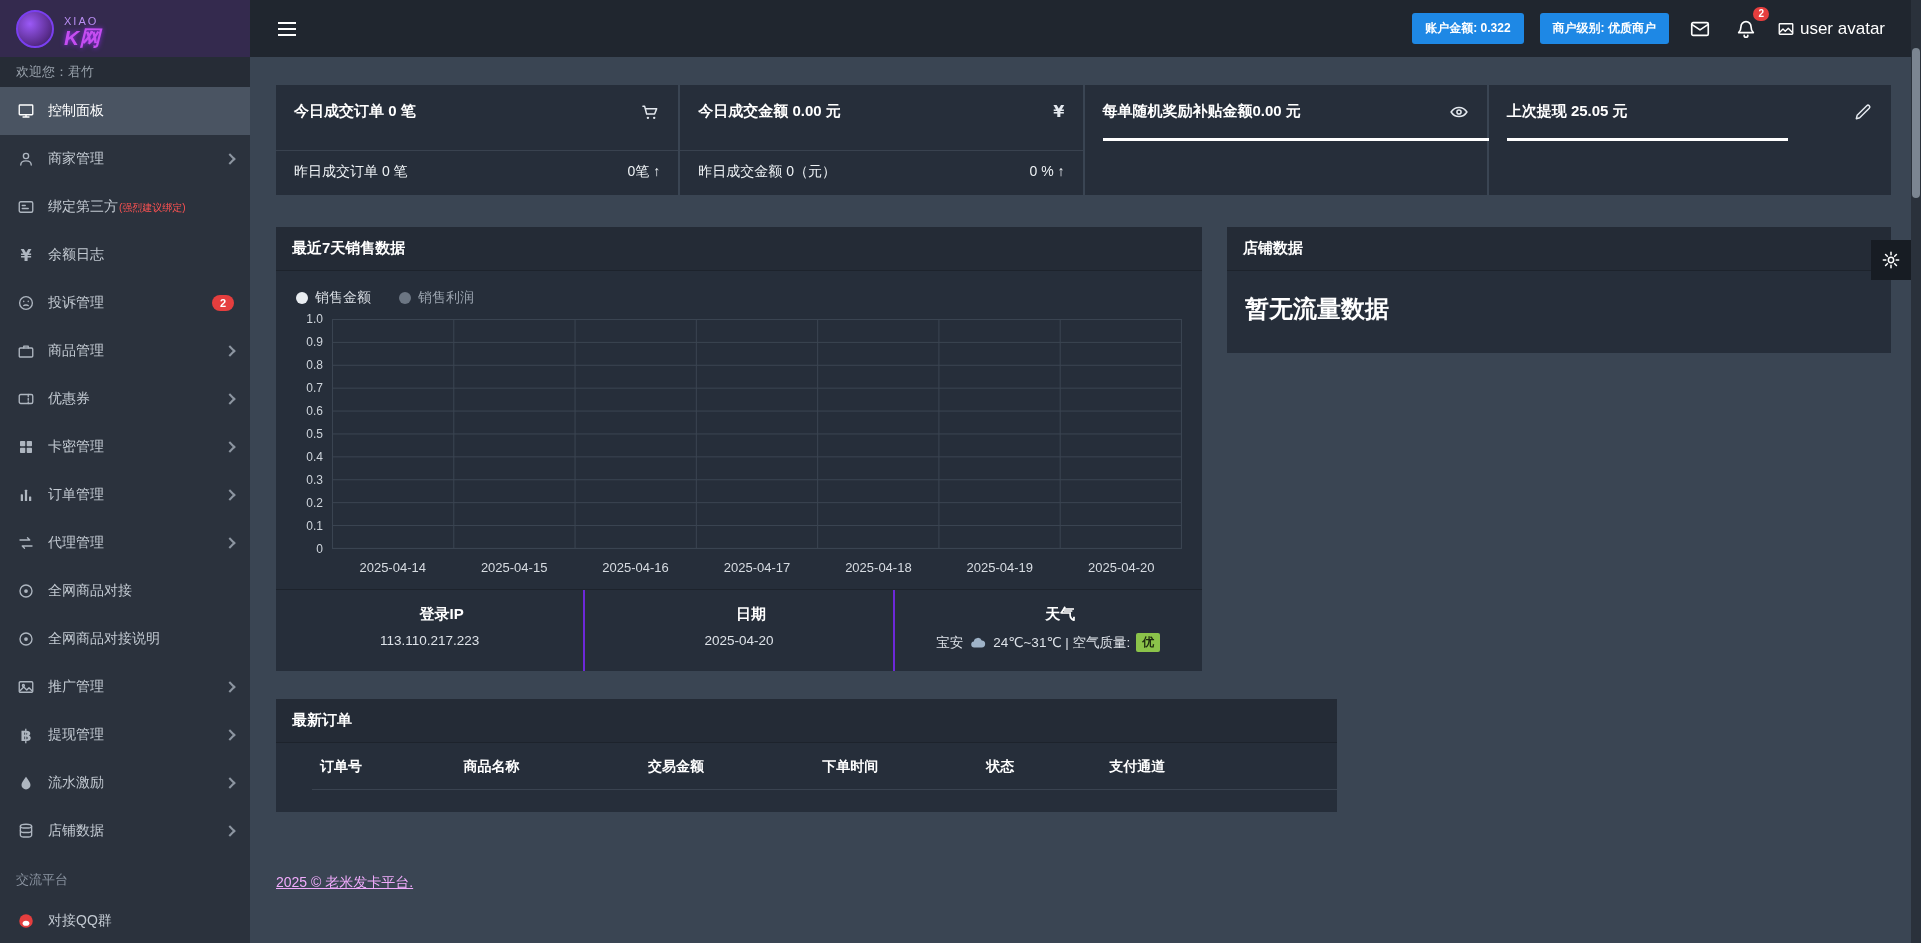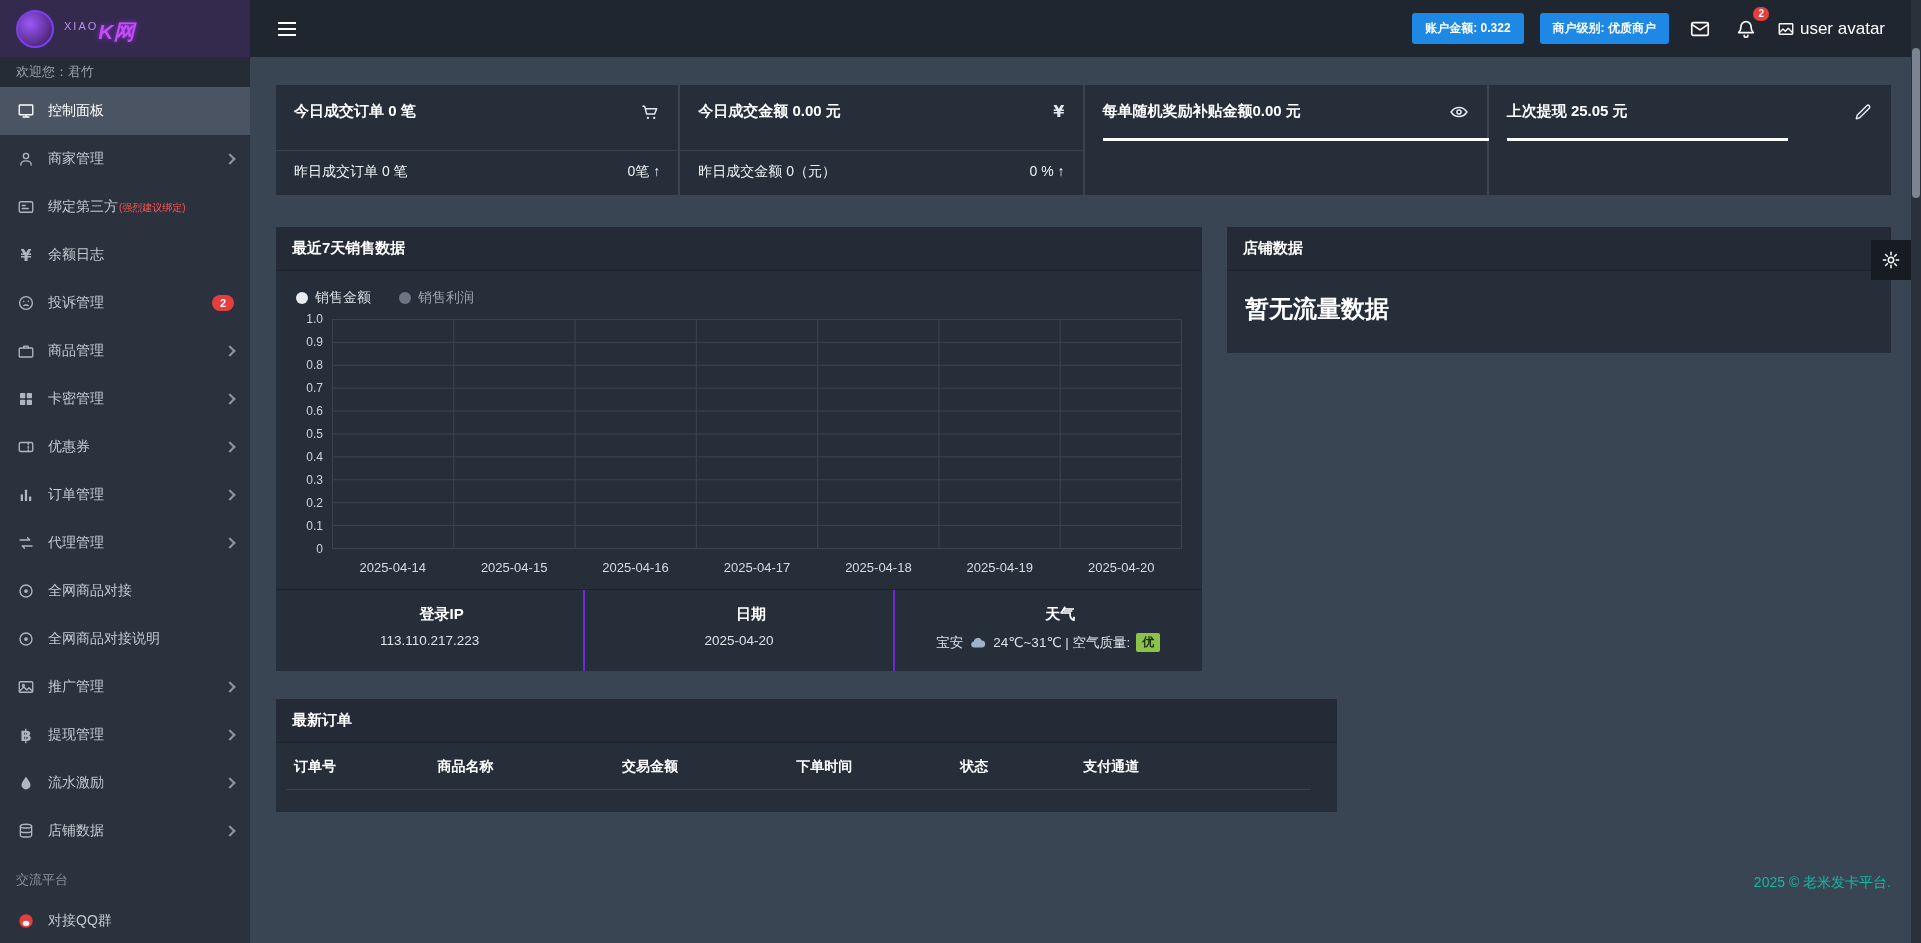--- a/index.html
+++ b/index.html
@@ -8,21 +8,21 @@
     font-family: "Liberation Sans", "DejaVu Sans", sans-serif;
     background: #3a4553;
     color: #fff;
   }
   .app { display: flex; width: 1921px; height: 943px; position: relative; }
 
   
   .sidebar { flex: 0 0 250px; width: 250px; background: #2b323d; display: flex; flex-direction: column; overflow: hidden; }
   .logo-area { height: 57px; flex: 0 0 57px; background: #342a4e; display: flex; align-items: center; padding-left: 16px; gap: 10px; cursor: pointer; }
   .logo-circle { width: 38px; height: 38px; border-radius: 50%; background: radial-gradient(circle at 35% 35%, #9b59f7, #5b2d8f 65%, #2d1b4e); border: 2px solid #7a3ff0; flex: 0 0 38px; }
-  .logo-text { display: flex; flex-direction: row; line-height: 1.05; margin-top: 8px; }
+  .logo-text { display: flex; flex-direction: column; line-height: 1.05; margin-top: 8px; }
   .logo-line1 { color: #b98df2; font-size: 11px; letter-spacing: 2px; }
   .logo-line2 { color: #c44df0; font-size: 21px; font-weight: bold; font-style: italic; text-shadow: 0 0 5px #8a2be2; }
   .welcome { height: 30px; flex: 0 0 30px; background: #262c36; color: #98a1ab; font-size: 13px; display: flex; align-items: center; padding-left: 16px; }
   .nav { flex: 1; overflow: hidden; }
   .nav-item { height: 48px; display: flex; align-items: center; padding: 0 16px; color: #c3cad2; font-size: 14px; cursor: pointer; }
   .nav-item.active { background: #4a5462; color: #fff; }
   .nav-icon { width: 20px; height: 20px; flex: 0 0 20px; margin-right: 12px; display: flex; align-items: center; justify-content: center; color: #aeb6c0; }
   .nav-item.active .nav-icon { color: #fff; }
   .glyph { font-size: 16px; font-weight: bold; font-family: "DejaVu Sans", sans-serif; }
   .nav-label { flex: 1; white-space: nowrap; overflow: hidden; }
@@ -88,25 +88,25 @@
   .info-label { color: #fff; font-size: 15px; font-weight: bold; margin-bottom: 9px; padding-left: 24px; }
   .info-value { color: #dde2e8; font-size: 13.5px; }
   .weather-line { display: flex; align-items: center; justify-content: center; gap: 6px; color: #dde2e8; font-size: 13.5px; }
   .cloud { color: #9fb3c8; display: flex; }
   .aqi-badge { background: #8bc34a; color: #1d2a10; font-size: 12px; font-weight: bold; padding: 1px 6px; border-radius: 2px; }
 
   .shop-body { padding: 22px 18px 28px; }
   .shop-empty { color: #fff; font-size: 24px; font-weight: bold; }
 
   .panel-orders { width: 1061px; }
-  .orders-table { width: calc(100% - 36px); margin: 0 10px; border-collapse: collapse; table-layout: fixed; }
+  .orders-table { width: calc(100% - 36px); margin: 0 36px; border-collapse: collapse; table-layout: fixed; }
   .orders-table th { text-align: left; color: #fff; font-size: 14px; font-weight: bold; padding: 15px 8px 13px; border-bottom: 1px solid #3a4350; }
   .orders-empty-space { height: 22px; }
 
-  .footer { text-align: right; color: #14b8a6; font-size: 14px; margin-top: 62px; padding-bottom: 20px; }
+  .footer { text-align: left; color: #f0abfc; font-size: 14px; margin-top: 62px; padding-bottom: 20px; text-decoration: underline; }
 
   
   .gear-btn { position: absolute; right: 10px; top: 240px; width: 40px; height: 40px; background: #171c23; color: #fff; display: flex; align-items: center; justify-content: center; cursor: pointer; z-index: 6; border: none; }
   .scrollbar { position: absolute; right: 0; top: 0; width: 10px; height: 943px; background: #2a313b; z-index: 5; }
   .scroll-thumb { position: absolute; top: 48px; left: 1px; width: 8px; height: 150px; background: #7b8591; border-radius: 4px; cursor: pointer; }
 
   svg { display: block; }
 </style>
 </head>
 <body>
@@ -178,39 +178,39 @@
               <rect x="3" y="8" width="18" height="12" rx="1.5"></rect>
               <path d="M9 8V5.5h6V8"></path>
             </svg>
         </span>
         <span class="nav-label">商品管理</span>
         <span class="chevron"></span>
       </div>
 
       <div class="nav-item">
         <span class="nav-icon">
+          <svg width="18" height="18" viewBox="0 0 24 24" fill="none" stroke="currentColor" stroke-width="1.8" stroke-linecap="round" stroke-linejoin="round">
+              <rect x="3" y="6" width="18" height="12" rx="2"></rect>
+              <path d="M15 6v12" stroke-dasharray="2.5 2.5"></path>
+            </svg>
+        </span>
+        <span class="nav-label">优惠券</span>
+        <span class="chevron"></span>
+      </div>
+
+      <div class="nav-item">
+        <span class="nav-icon">
           <svg width="18" height="18" viewBox="0 0 24 24" fill="currentColor" stroke="none">
               <rect x="4" y="4" width="7" height="7" rx="1"></rect>
               <rect x="13" y="4" width="7" height="7" rx="1"></rect>
               <rect x="4" y="13" width="7" height="7" rx="1"></rect>
               <rect x="13" y="13" width="7" height="7" rx="1"></rect>
             </svg>
         </span>
         <span class="nav-label">卡密管理</span>
-        <span class="chevron"></span>
-      </div>
-
-      <div class="nav-item">
-        <span class="nav-icon">
-          <svg width="18" height="18" viewBox="0 0 24 24" fill="none" stroke="currentColor" stroke-width="1.8" stroke-linecap="round" stroke-linejoin="round">
-              <rect x="3" y="6" width="18" height="12" rx="2"></rect>
-              <path d="M15 6v12" stroke-dasharray="2.5 2.5"></path>
-            </svg>
-        </span>
-        <span class="nav-label">优惠券</span>
         <span class="chevron"></span>
       </div>
 
       <div class="nav-item">
         <span class="nav-icon">
           <svg width="18" height="18" viewBox="0 0 24 24" fill="currentColor" stroke="none">
               <rect x="5" y="11" width="3" height="9" rx="0.5"></rect>
               <rect x="10.5" y="5" width="3" height="15" rx="0.5"></rect>
               <rect x="16" y="14" width="3" height="6" rx="0.5"></rect>
             </svg>

